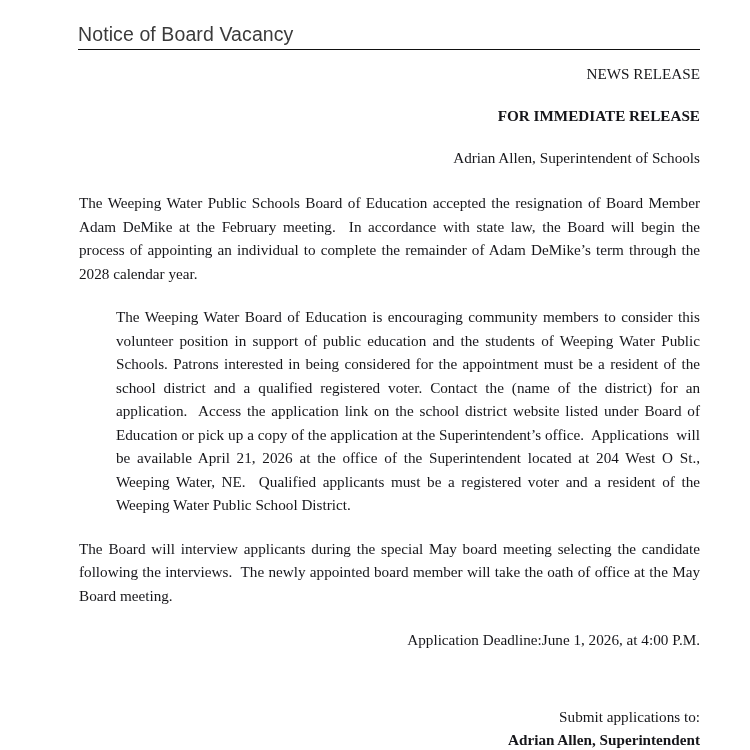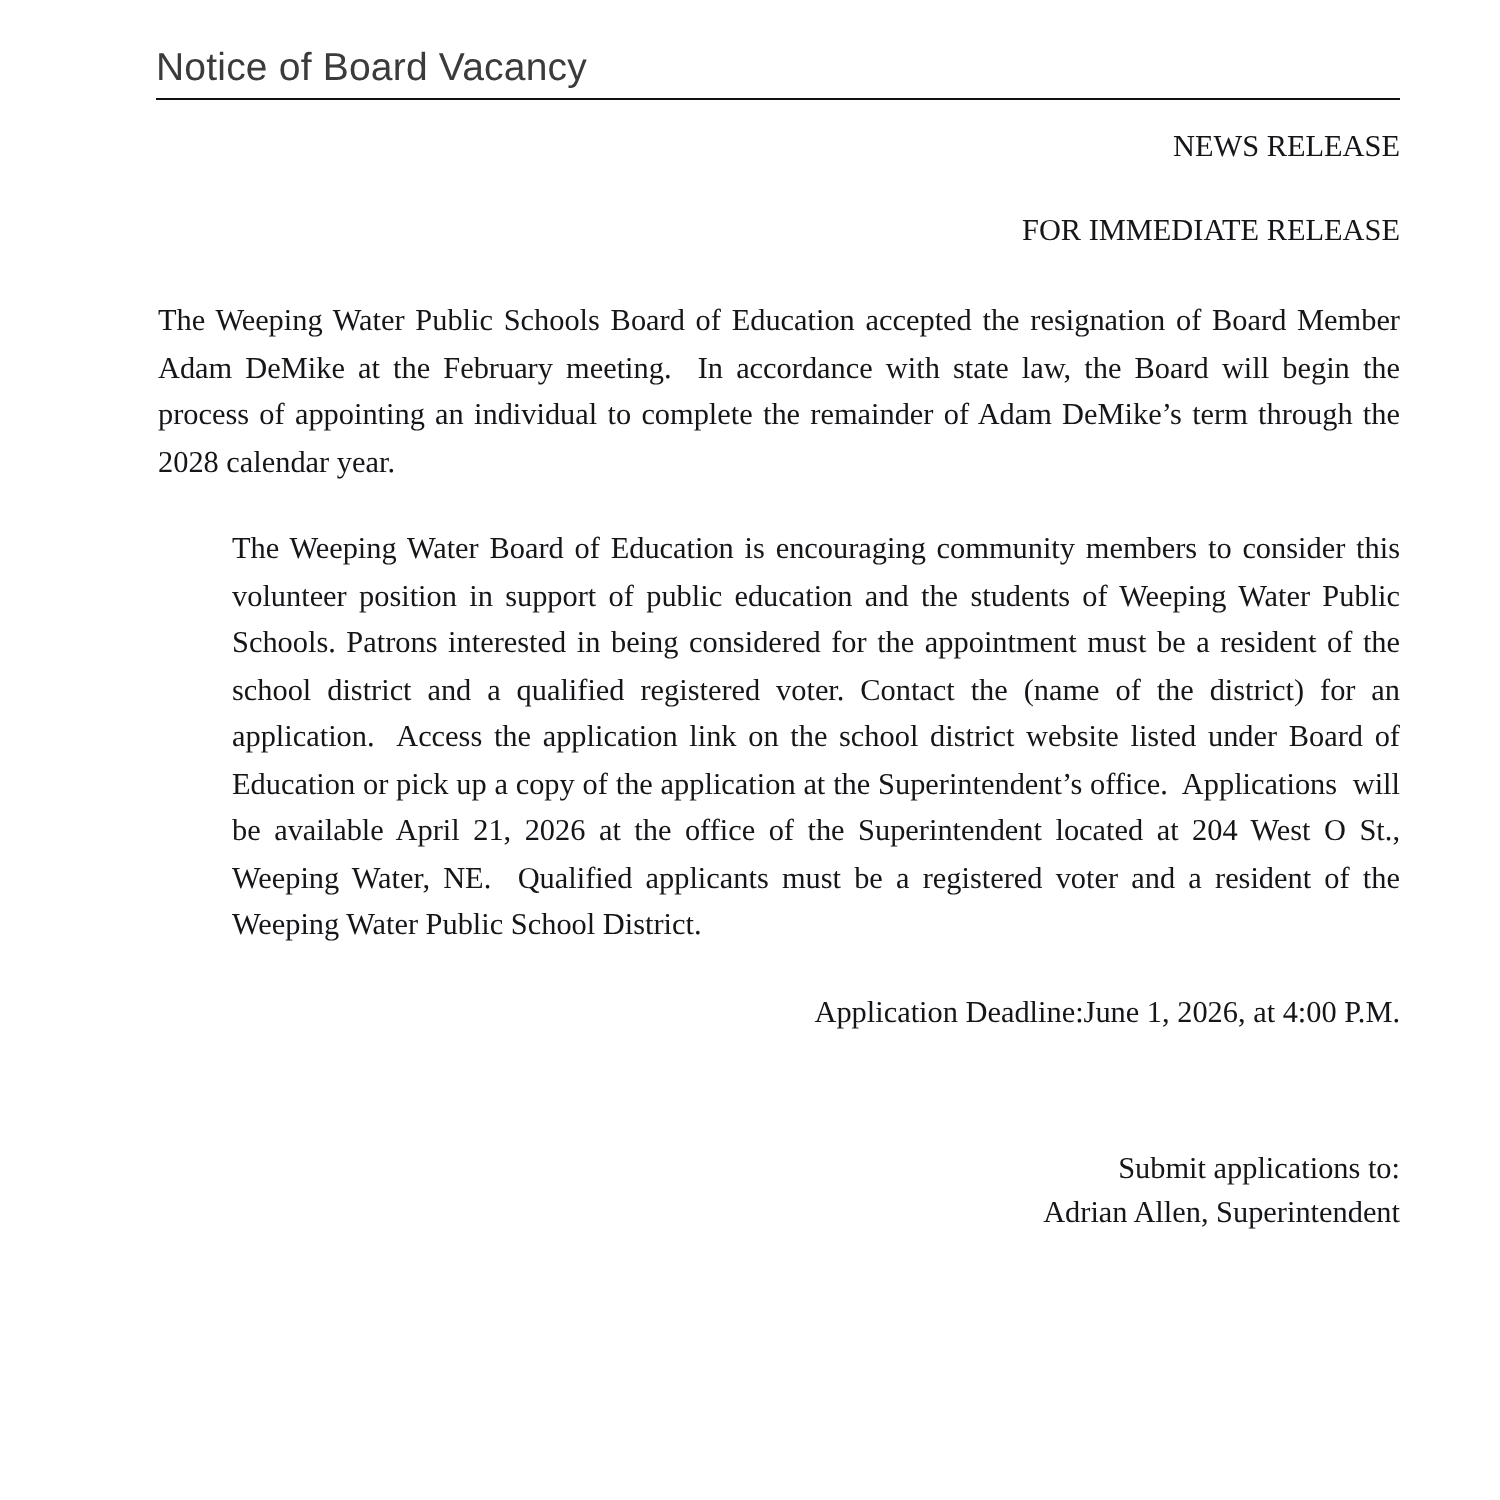--- a/index.html
+++ b/index.html
@@ -65,21 +65,21 @@
     font-size: 15.2px;
     line-height: 1.545;
     color: #16161a;
     text-align: justify;
     text-justify: inter-word;
     white-space: pre-wrap;
     hyphens: none;
   }
 
   .bold {
-    font-weight: 400;
+    font-weight: 700;
   }
 
   
   .gap-news      { margin-top: 0px; }
   .gap-fir       { margin-top: 19px; }
   .gap-adrian    { margin-top: 19px; }
   .gap-contact   { margin-top: 19px; }
   .gap-p1        { margin-top: 22px; }
   .gap-p2        { margin-top: 20px; margin-left: 37px; }
   .gap-p3        { margin-top: 20px; }
@@ -97,26 +97,28 @@
     <div class="doc-title">Notice of Board Vacancy</div>
     <div class="title-rule"></div>
   </div>
 
   <div class="body-block">
 
     <div class="line gap-news">NEWS RELEASE</div>
 
     <div class="line bold gap-fir">FOR IMMEDIATE RELEASE</div>
 
+    <div class="line gap-adrian">Adrian Allen, Superintendent of Schools</div>
 
 
     <p class="para gap-p1">The Weeping Water Public Schools Board of Education accepted the resignation of Board Member Adam DeMike at the February meeting.  In accordance with state law, the Board will begin the process of appointing an individual to complete the remainder of Adam DeMike’s term through the 2028 calendar year.</p>
 
     <p class="para gap-p2">The Weeping Water Board of Education is encouraging community members to consider this volunteer position in support of public education and the students of Weeping Water Public Schools. Patrons interested in being considered for the appointment must be a resident of the school district and a qualified registered voter. Contact the (name of the district) for an application.  Access the application link on the school district website listed under Board of Education or pick up a copy of the application at the Superintendent’s office.  Applications  will be available April 21, 2026 at the office of the Superintendent located at 204 West O St., Weeping Water, NE.  Qualified applicants must be a registered voter and a resident of the Weeping Water Public School District.</p>
 
+    <p class="para gap-p3">The Board will interview applicants during the special May board meeting selecting the candidate following the interviews.  The newly appointed board member will take the oath of office at the May Board meeting.</p>
 
     <div class="line gap-deadline">Application Deadline:June 1, 2026, at 4:00 P.M.</div>
 
     <div class="signature gap-submit">
       <div class="line">Submit applications to:</div>
       <div class="line bold">Adrian Allen, Superintendent</div>
 
     </div>
 
   </div>

